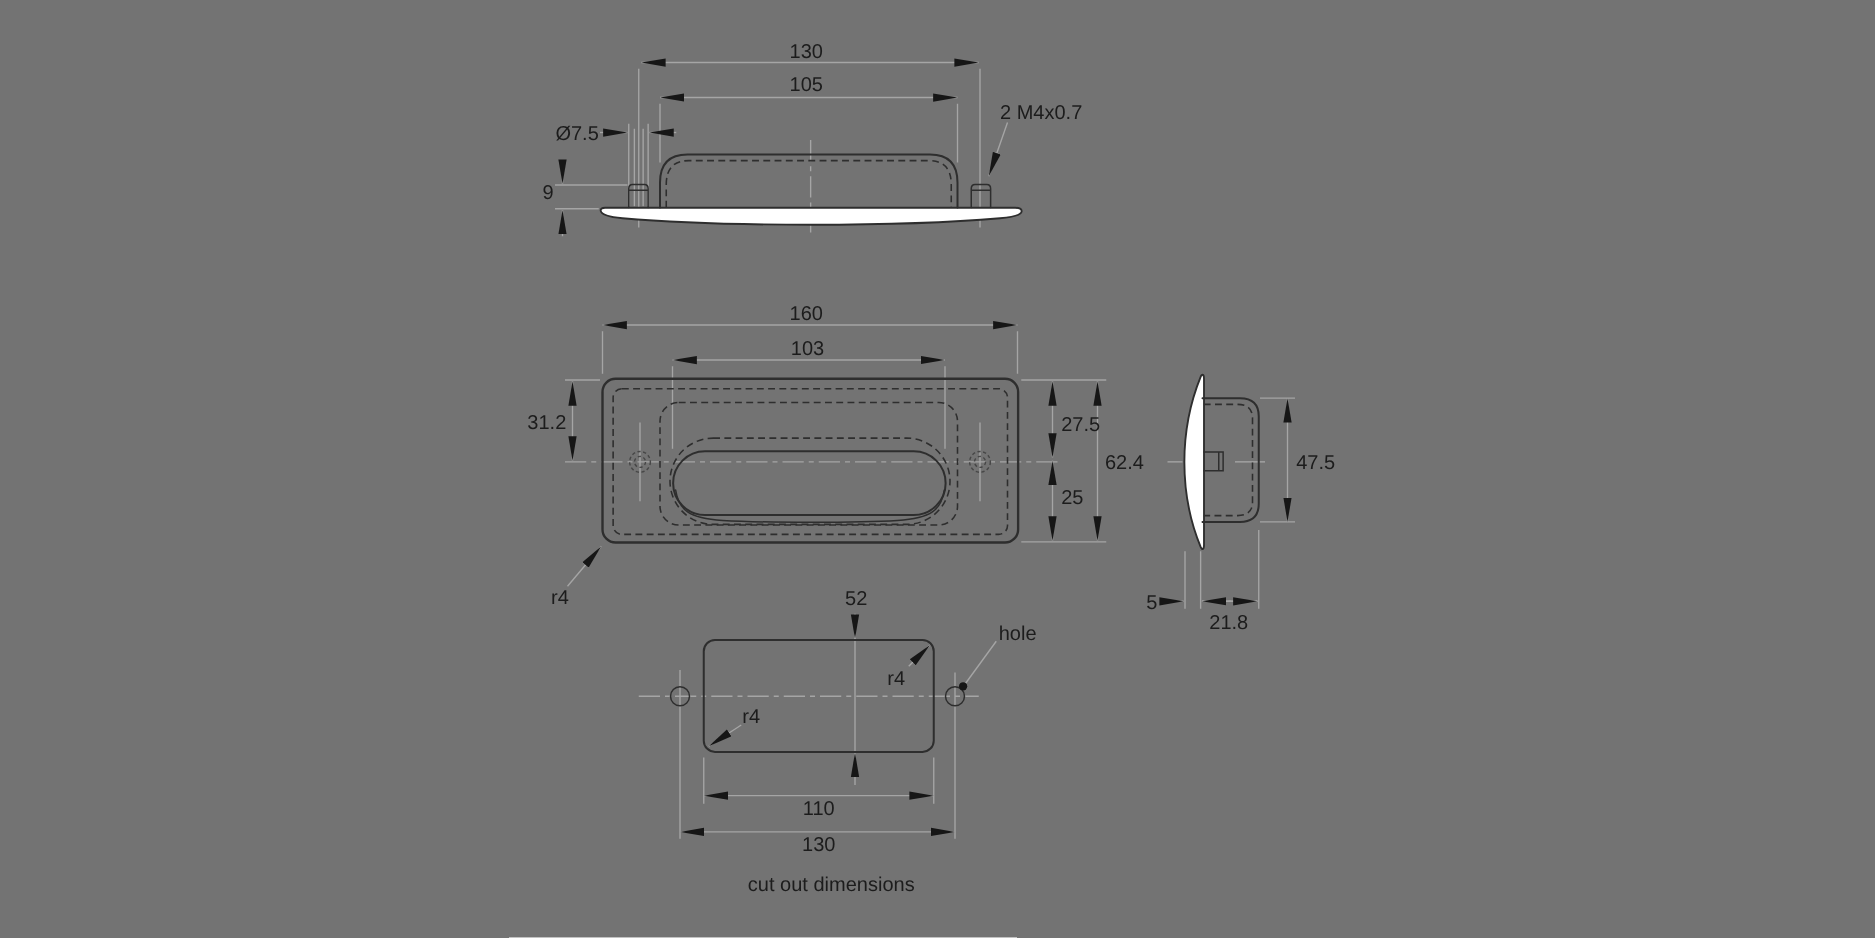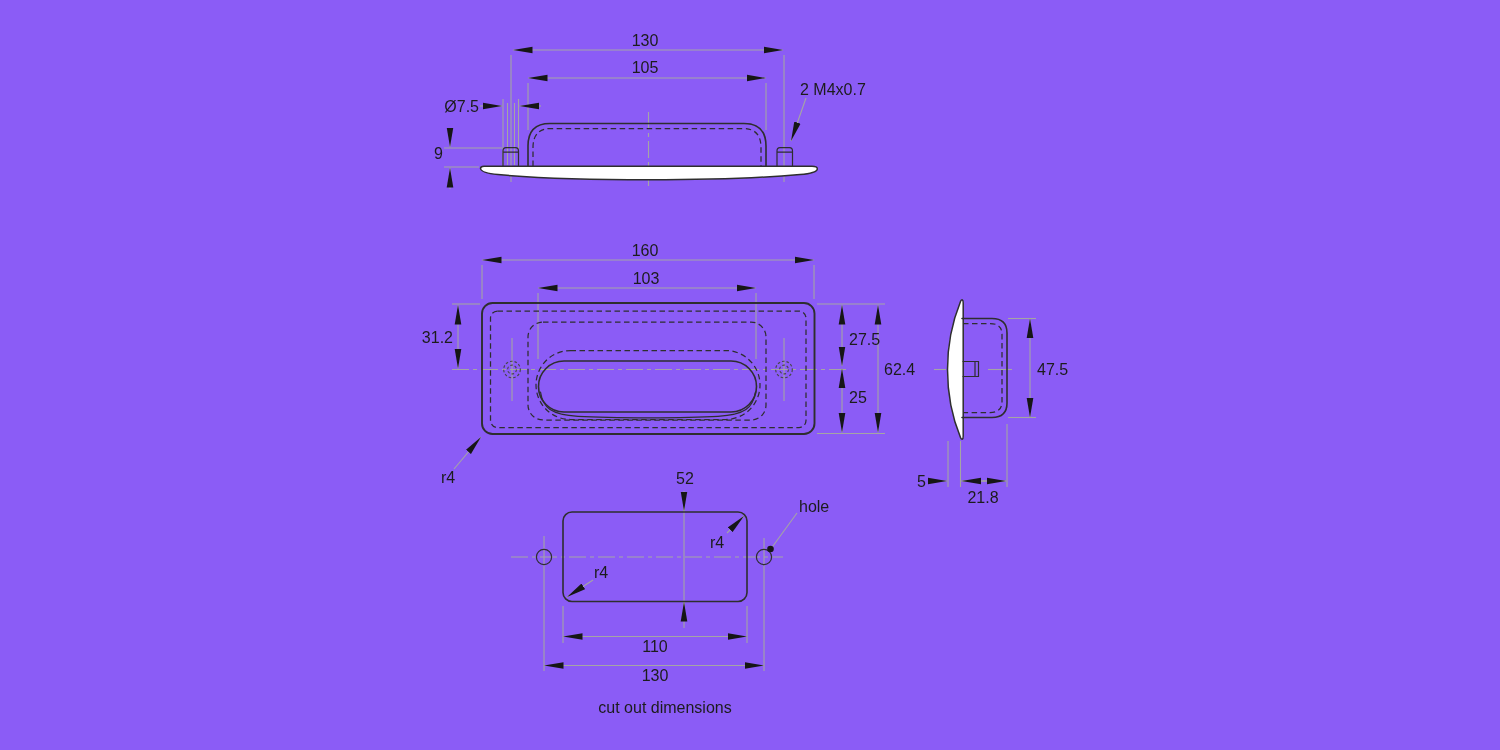--- a/index.html
+++ b/index.html
@@ -1,16 +1,16 @@
 <!DOCTYPE html>
 <html><head>
 <meta charset="utf-8">
 <style>
   html,body{margin:0;padding:0;background:#ffffff;}
-  .stage{position:relative;width:1500px;height:750px;background:#8b5cf6;overflow:hidden;
+  .stage{position:relative;width:1500px;height:750px;background:#737373;overflow:hidden;
          font-family:"Liberation Sans", sans-serif;}
   svg{display:block;}
   
   .obj      {stroke:#2e2e2e;stroke-width:1.6;fill:none;stroke-linecap:round;stroke-linejoin:round;}
   .obj-hvy  {stroke:#2e2e2e;stroke-width:1.9;fill:none;stroke-linejoin:round;}
   .obj-thin {stroke:#2e2e2e;stroke-width:1.2;fill:none;stroke-linecap:round;}
   .obj-fill {stroke:#2e2e2e;stroke-width:1.5;fill:#ffffff;stroke-linejoin:round;}
   
   .dash     {stroke:#2e2e2e;stroke-width:1.25;fill:none;stroke-dasharray:5.5 3.5;stroke-linejoin:round;}
   .dash-fine{stroke:#474747;stroke-width:1.15;fill:none;stroke-dasharray:2.6 2;}

